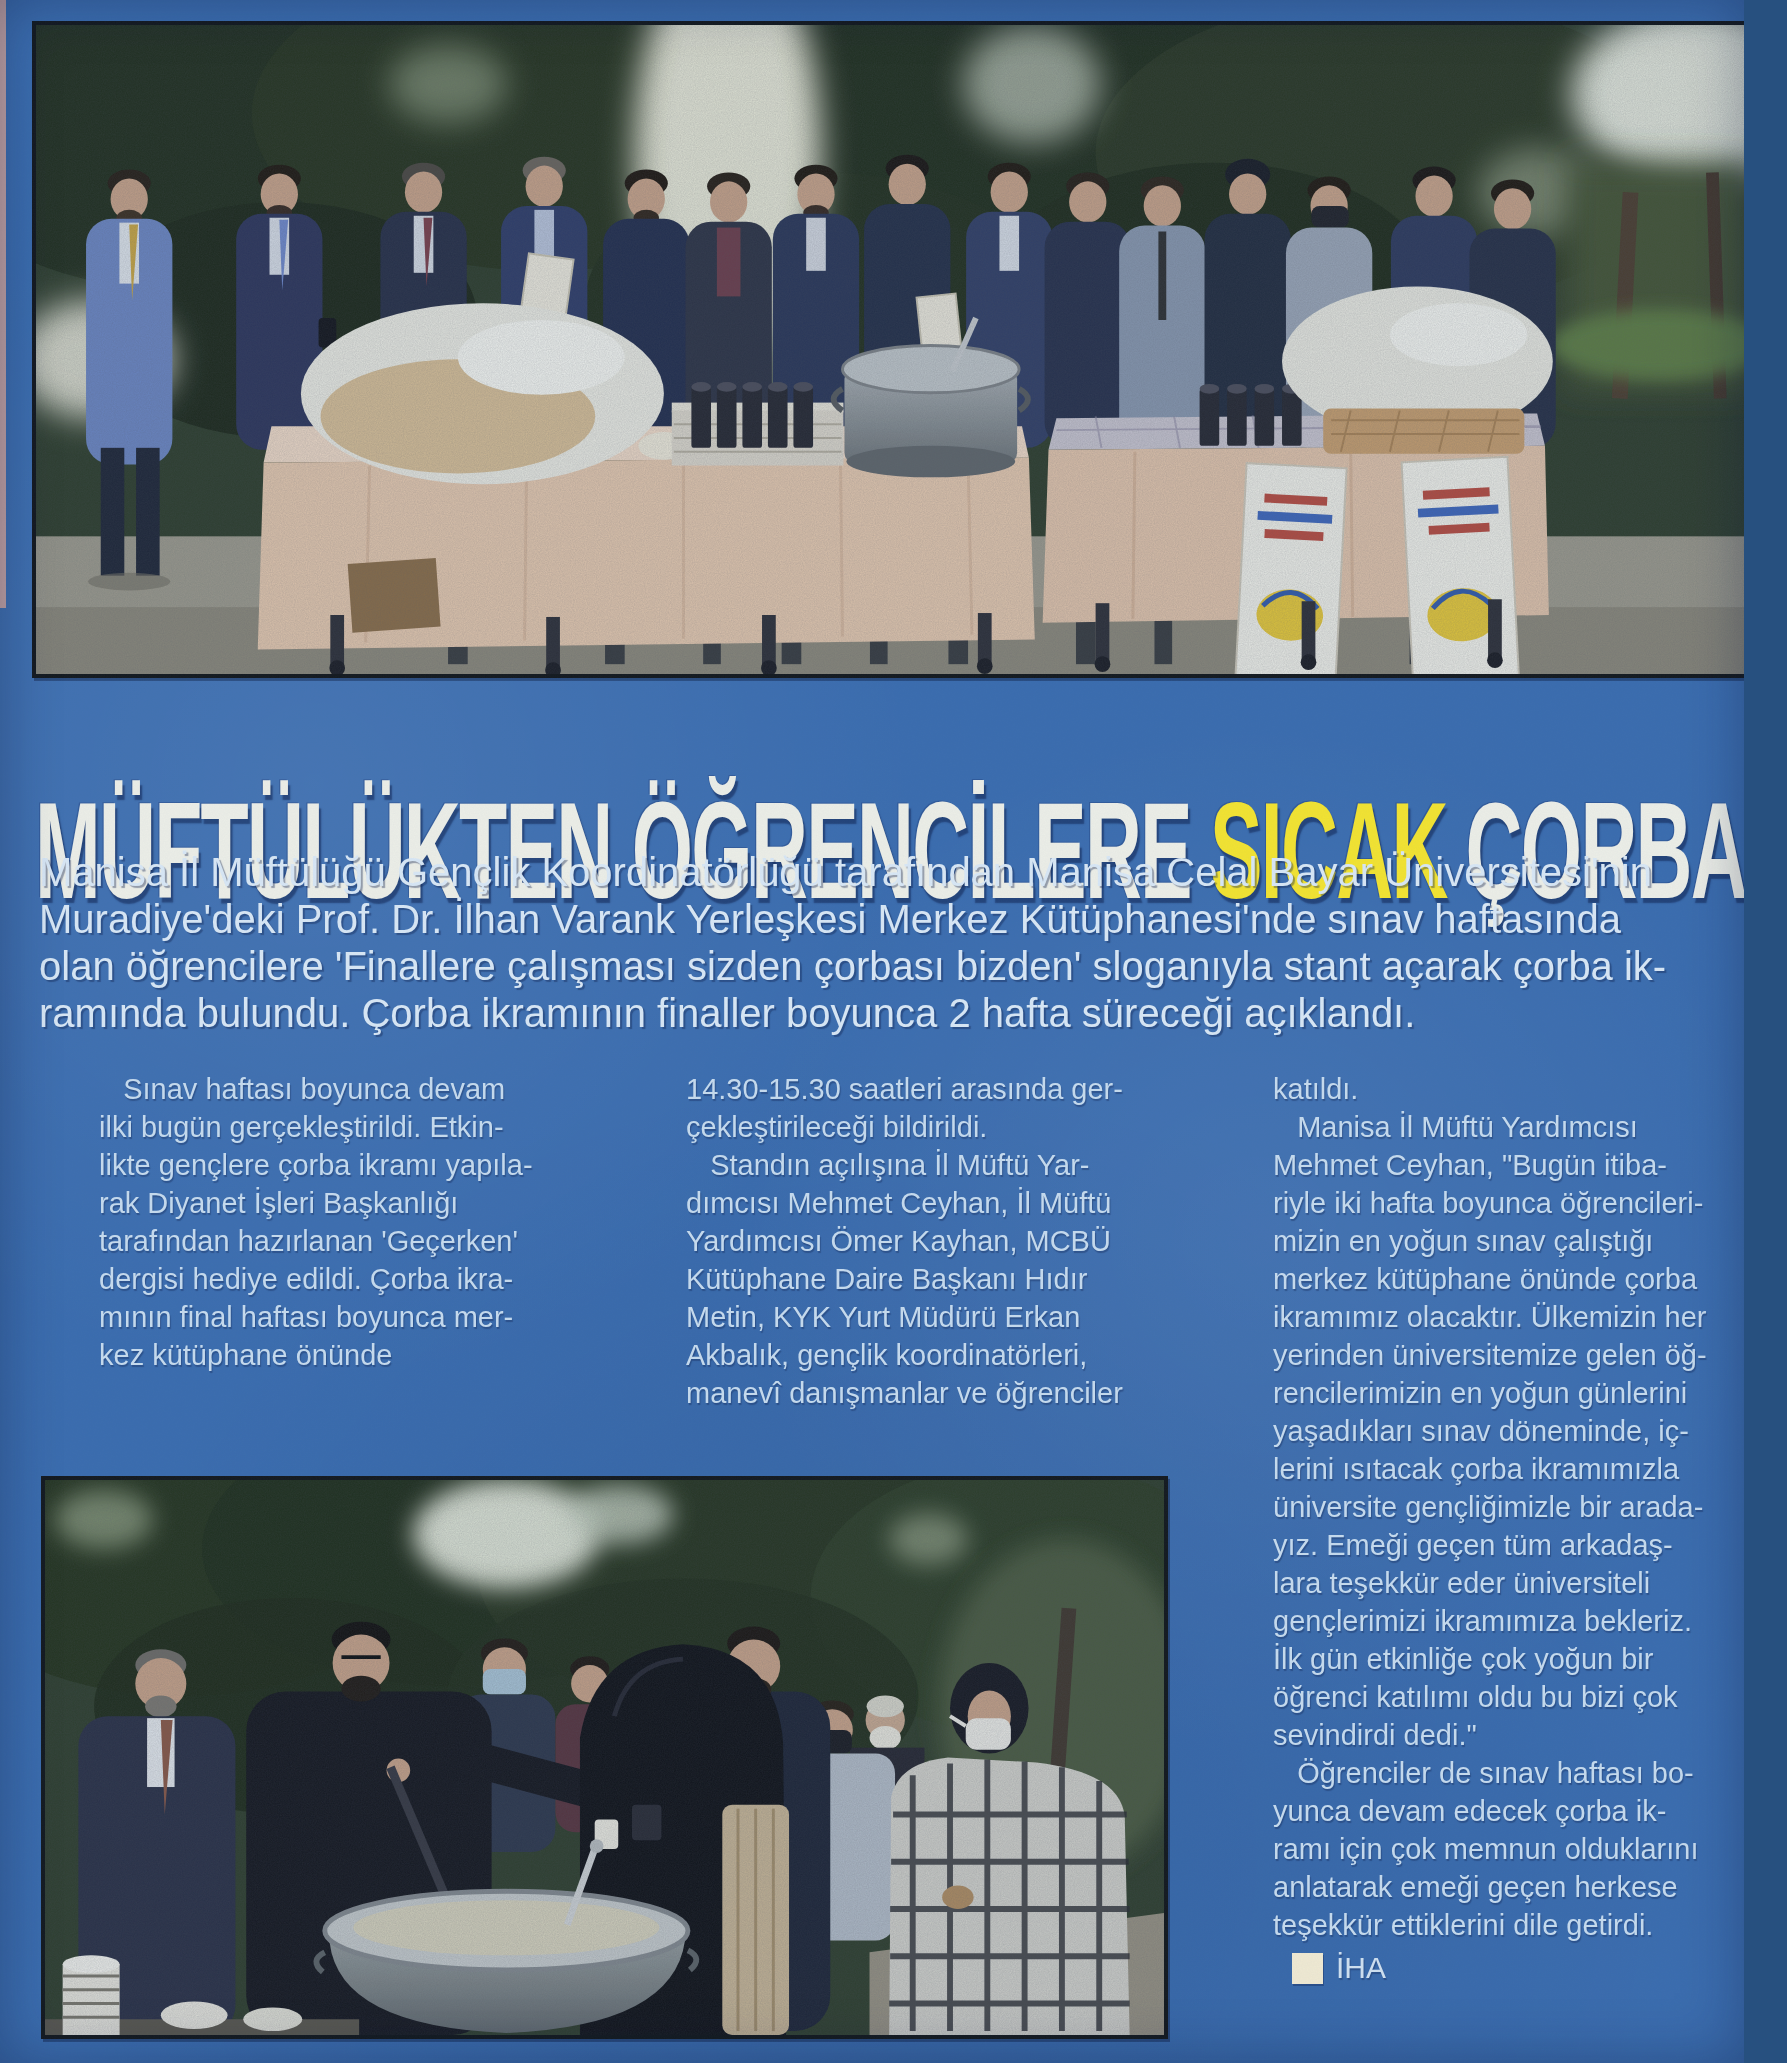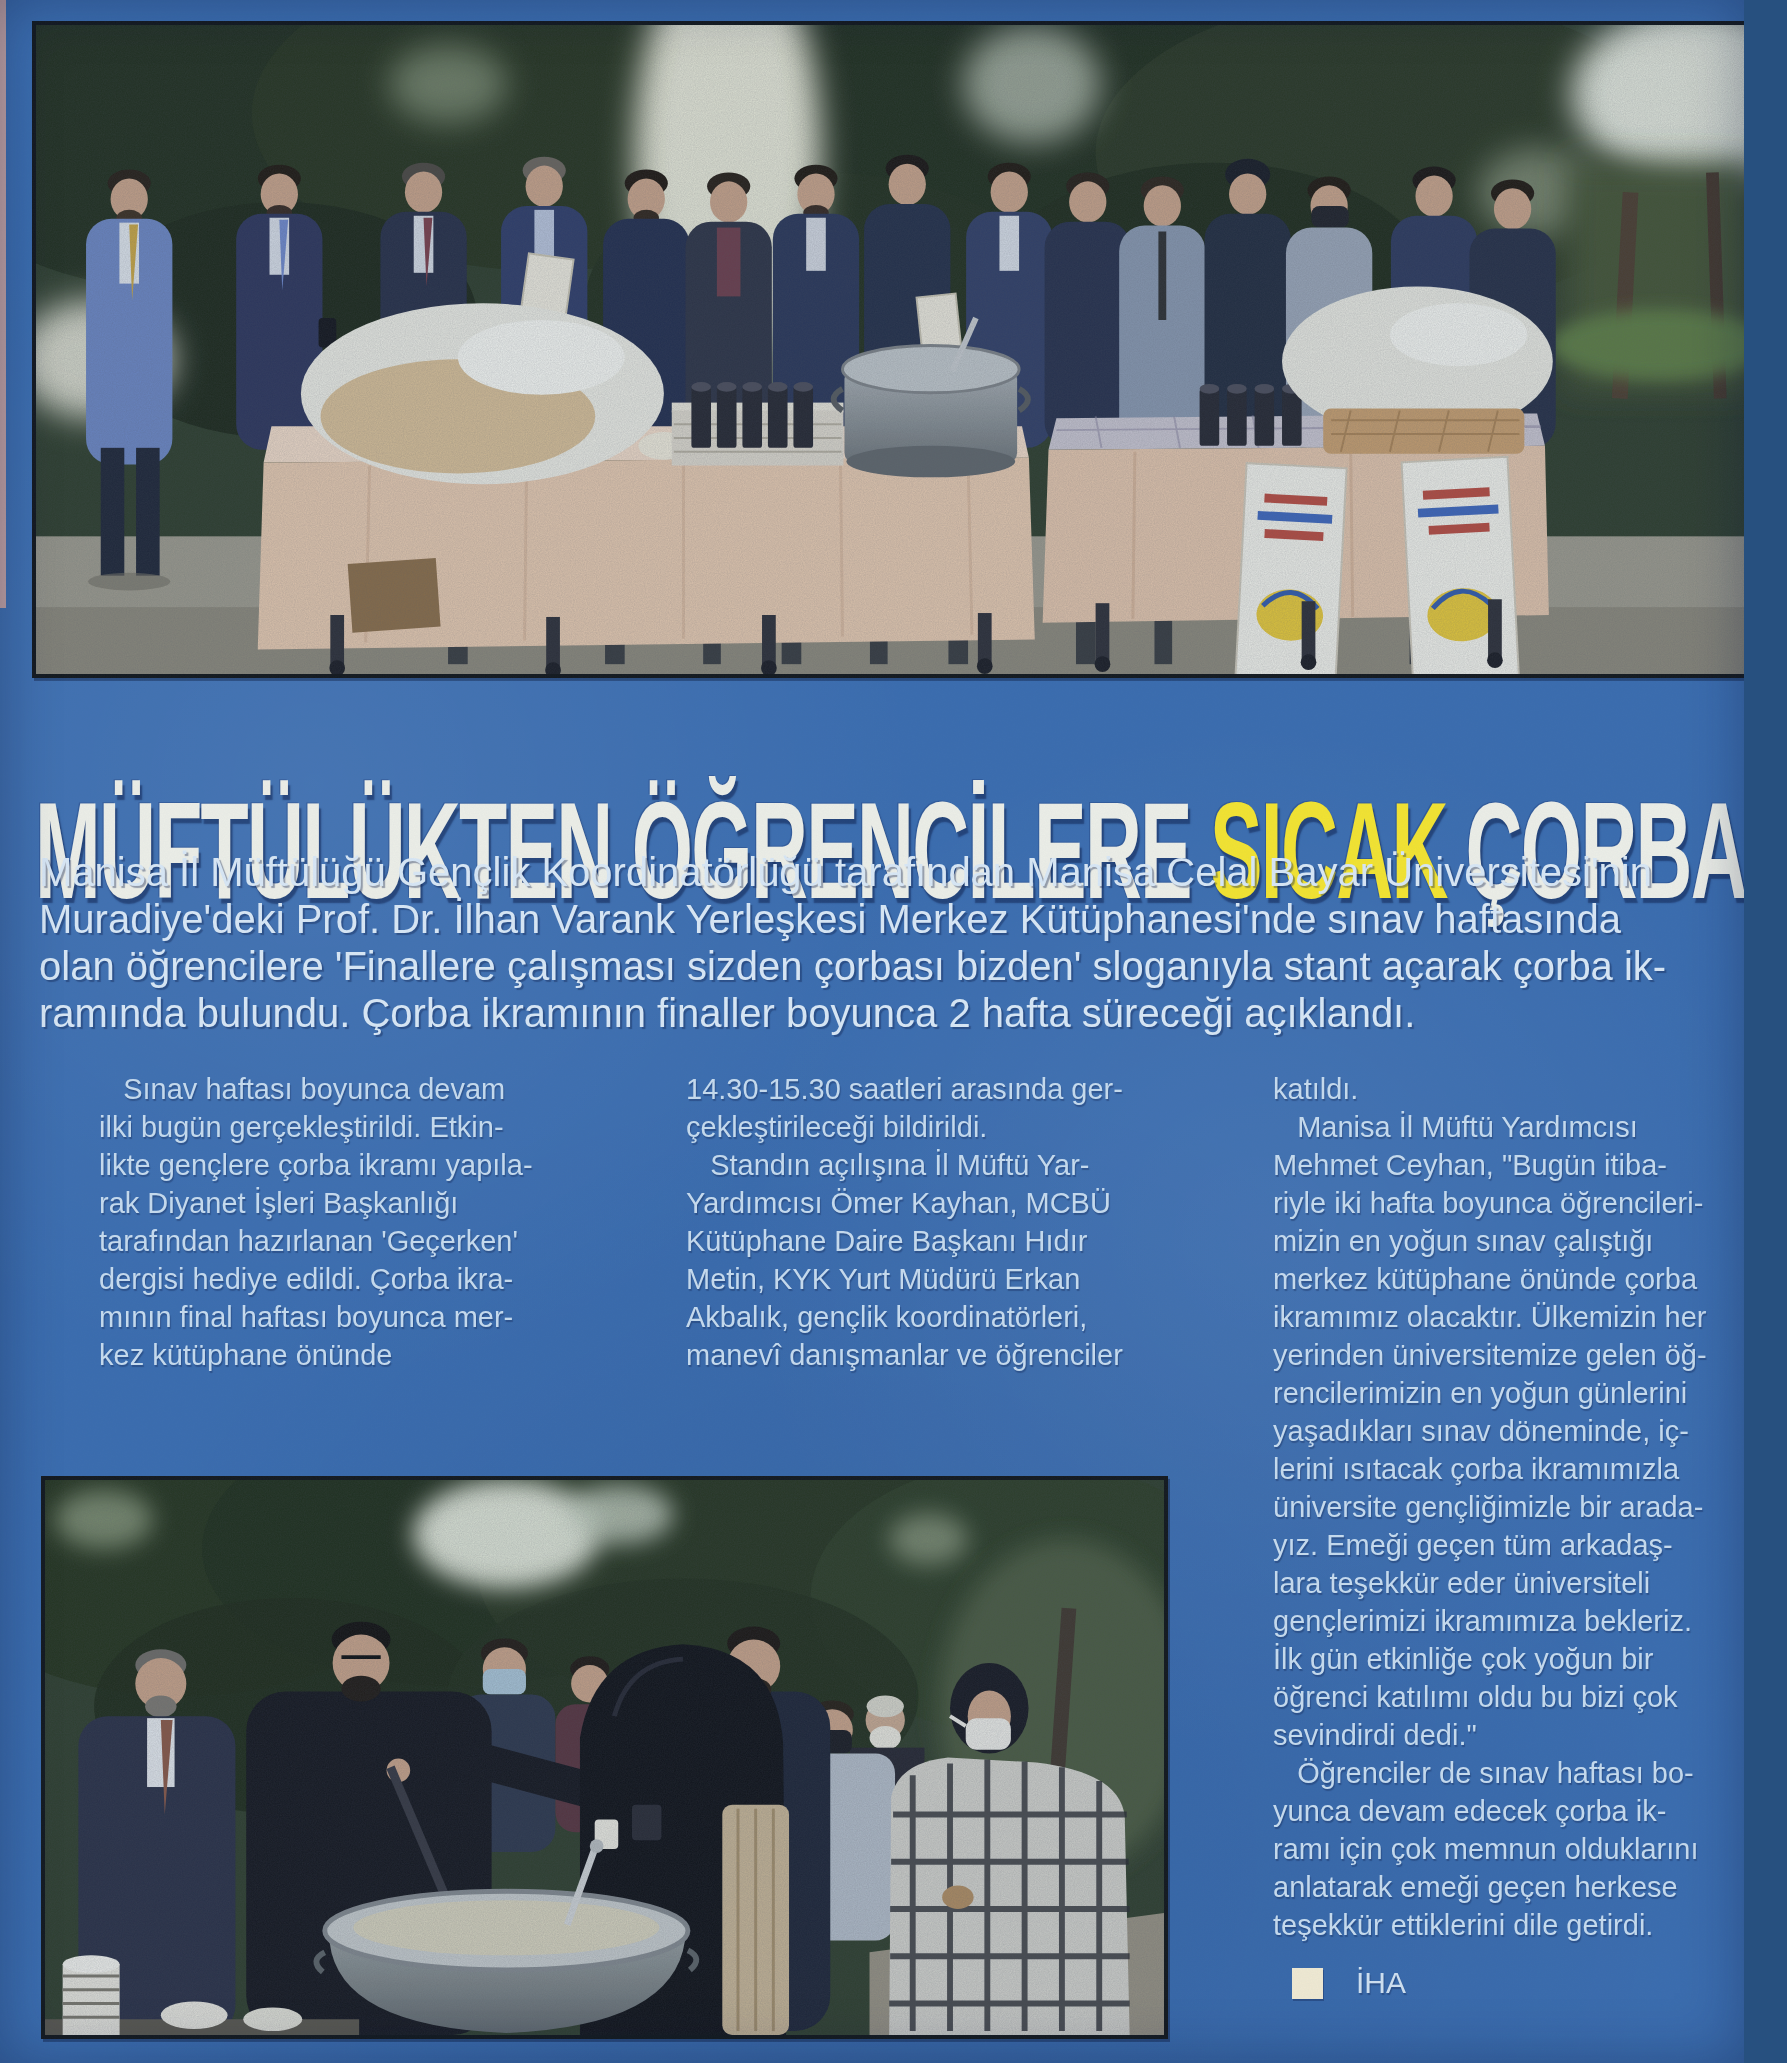--- a/index.html
+++ b/index.html
@@ -31,21 +31,21 @@
   .headline span + span{margin-left:33px;}
   .hl-yellow{color:#f2e331;}
   .lede{position:absolute;left:39px;top:849px;width:1725px;
     font-size:40px;line-height:47px;color:#d8e7f5;
     text-shadow:2px 2px 1px rgba(14,32,78,.40);}
   .lede-line{white-space:pre;}
   .cols{position:absolute;left:55px;top:1070px;width:1707px;display:flex;gap:55px;}
   .col{width:532px;font-size:29px;line-height:38px;color:#c6dbee;
     text-shadow:1px 2px 1px rgba(14,32,78,.35);}
   .bodyline{white-space:pre;margin-left:44px;}
-  .byline{display:flex;align-items:center;gap:33px;padding-left:63px;margin-top:20px;}
+  .byline{display:flex;align-items:center;gap:13px;padding-left:63px;margin-top:5px;}
   .byline-bullet{width:31px;height:31px;background:#efe9d2;display:inline-block;
     box-shadow:1px 2px 0 rgba(14,32,78,.35);}
   .byline-label{font-size:30px;color:#cfe0f0;}
   .grain-overlay{position:absolute;inset:0;pointer-events:none;opacity:.55;}
 </style>
 </head>
 <body>
 
 <div class="page">
 
@@ -354,20 +354,21 @@
         <div class="bodyline">rak Diyanet İşleri Başkanlığı</div>
         <div class="bodyline">tarafından hazırlanan 'Geçerken'</div>
         <div class="bodyline">dergisi hediye edildi. Çorba ikra-</div>
         <div class="bodyline">mının final haftası boyunca mer-</div>
         <div class="bodyline">kez kütüphane önünde</div>
       </div>
     <div class="col">
         <div class="bodyline">14.30-15.30 saatleri arasında ger-</div>
         <div class="bodyline">çekleştirileceği bildirildi.</div>
         <div class="bodyline">   Standın açılışına İl Müftü Yar-</div>
+        <div class="bodyline">dımcısı Mehmet Ceyhan, İl Müftü</div>
         <div class="bodyline">Yardımcısı Ömer Kayhan, MCBÜ</div>
         <div class="bodyline">Kütüphane Daire Başkanı Hıdır</div>
         <div class="bodyline">Metin, KYK Yurt Müdürü Erkan</div>
         <div class="bodyline">Akbalık, gençlik koordinatörleri,</div>
         <div class="bodyline">manevî danışmanlar ve öğrenciler</div>
       </div>
     <div class="col">
       <div>
           <div class="bodyline">katıldı.</div>
           <div class="bodyline">   Manisa İl Müftü Yardımcısı</div>

